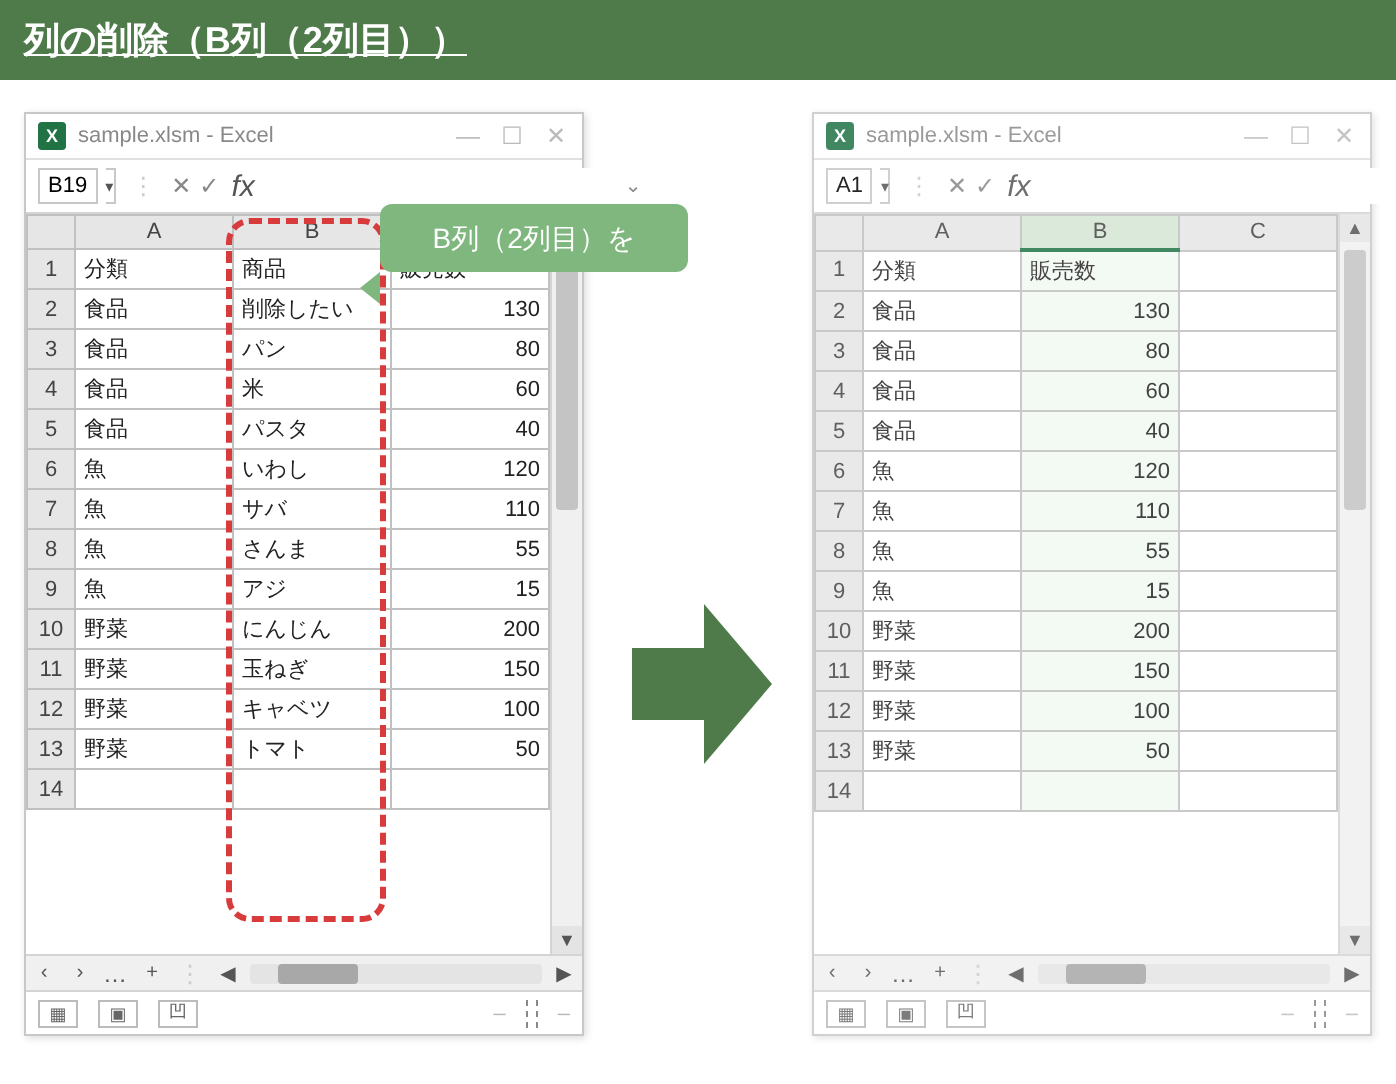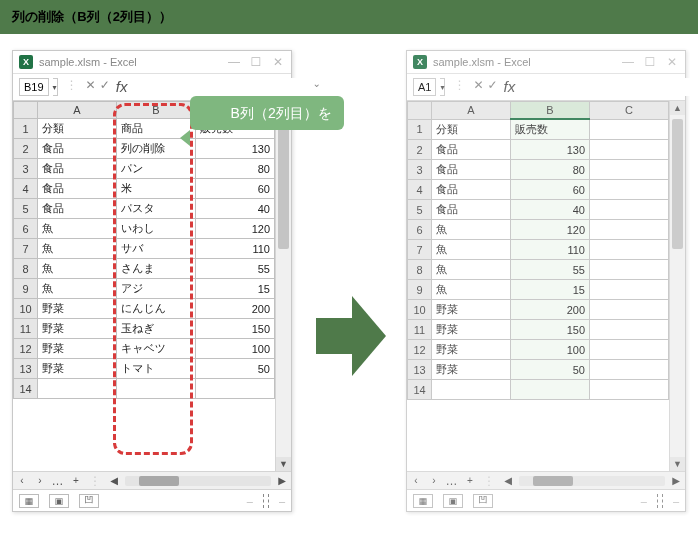--- a/index.html
+++ b/index.html
@@ -6,24 +6,25 @@
   body {
     font-family: "Meiryo", "Hiragino Kaku Gothic Pro", sans-serif;
     font-size: 12px;
     background: #fff;
     width: 698px;
     height: 542px;
     overflow: hidden;
   }
   .title-bar {
     background: #4f7a4a;
-    color: #000000;
-    font-size: 13px;
+    color: #ffffff;
+    font-size: 18px;
     font-weight: bold;
     padding: 8px 12px;
+    text-decoration: underline;
   }
   .stage {
     position: relative;
     display: flex;
     align-items: flex-start;
     gap: 24px;
     padding: 16px 12px 0 12px;
   }
   .excel-win {
     width: 280px;
@@ -49,20 +50,21 @@
     font-weight: bold;
     display: flex; align-items: center; justify-content: center;
     margin-right: 6px;
     border-radius: 2px;
   }
   .win-titlebar .title-text { flex: 1; font-size: 11px; color: #888; }
   .win-titlebar .win-btns { display: flex; gap: 8px; color: #bbb; font-size: 12px; }
   .win-btns span { width: 14px; text-align: center; }
   .formulabar {
     display: flex;
+    align-items: center;
     padding: 4px 6px;
     border-bottom: 1px solid #d4d4d4;
     gap: 4px;
   }
   .name-box {
     width: 50px;
     border: 1px solid #c8c8c8;
     padding: 2px 4px;
     font-size: 11px;
     background: #fff;
@@ -176,21 +178,21 @@
     border-bottom:40px solid transparent;
     border-left:34px solid #4f7a4a;
   }
   .callout {
     position: absolute; left: 190px; top: 62px;
     background: #7fb77f; color:#fff;
     padding: 8px 12px; border-radius: 6px;
     font-size: 14px; line-height: 1.3;
     width: 154px;
     z-index: 20;
-    text-align: right;
+    text-align: center;
   }
   .callout::after {
     content:""; position:absolute; left:-10px; top:34px;
     border-top:8px solid transparent;
     border-bottom:8px solid transparent;
     border-right:10px solid #7fb77f;
   }
   .dash-box {
     position:absolute;
     border: 3px dashed #d83b3b;
@@ -251,21 +253,21 @@
           <tbody id="tbody-left">
               <tr>
                 <th class="row-head">1</th>
                 <td>分類</td>
                 <td>商品</td>
                 <td>販売数</td>
               </tr>
               <tr>
                 <th class="row-head">2</th>
                 <td>食品</td>
-                <td>列の削除</td>
+                <td>削除したい</td>
                 <td class="num">130</td>
               </tr>
               <tr>
                 <th class="row-head">3</th>
                 <td>食品</td>
                 <td>パン</td>
                 <td class="num">80</td>
               </tr>
               <tr>
                 <th class="row-head">4</th>

